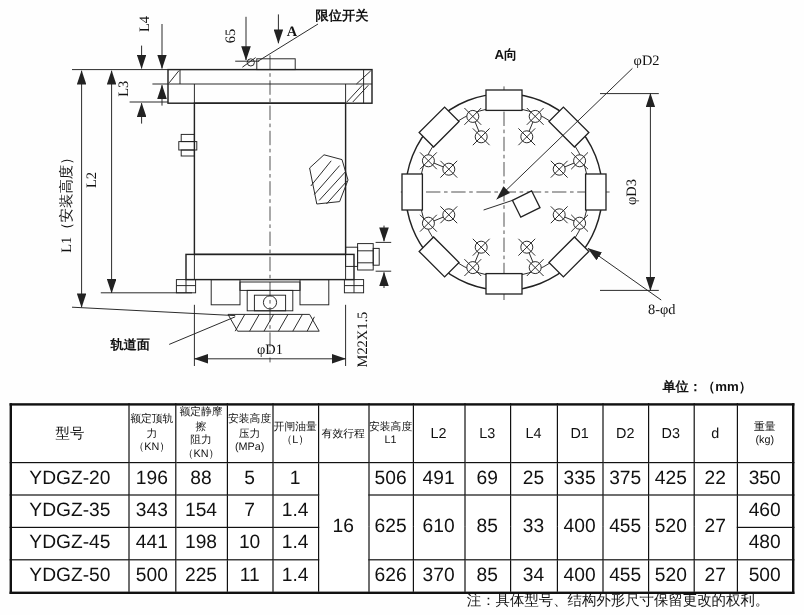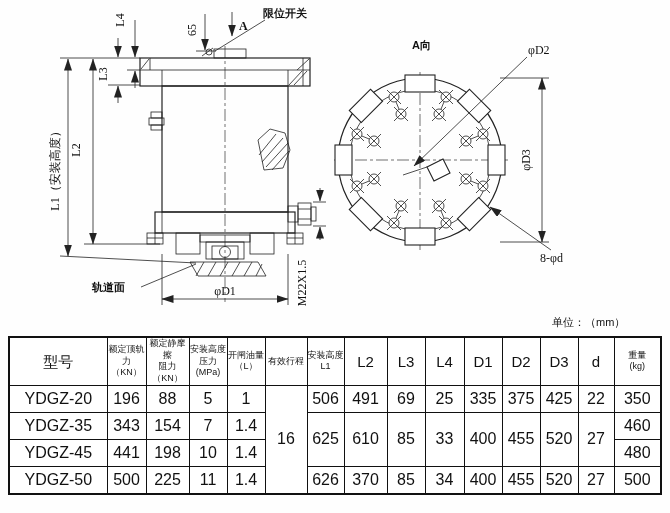--- a/index.html
+++ b/index.html
@@ -6,28 +6,28 @@
   #stage{position:relative;width:670px;height:513px;background:#fefefe;overflow:hidden;
          font-family:"Liberation Sans",sans-serif;color:#111;}
   #drawing{position:absolute;left:0;top:0;}
   .obj{fill:none;stroke:#222;stroke-width:1.2;}
   .thin{fill:none;stroke:#222;stroke-width:.8;}
   .dim{fill:none;stroke:#222;stroke-width:.8;}
   .cl{fill:none;stroke:#333;stroke-width:.7;stroke-dasharray:12 3 3 3;}
   .wfill{fill:#fff;stroke:#222;stroke-width:1.1;}
   .dimtxt{font-family:"Liberation Serif",serif;font-size:12px;fill:#111;}
   .cntxt{font-family:"Liberation Sans",sans-serif;font-size:11px;font-weight:bold;fill:#111;}
-  .units{position:absolute;left:552px;top:315px;font-size:11px;font-weight:normal;}
+  .units{position:absolute;left:552px;top:315px;font-size:11px;font-weight:bold;}
   .note{position:absolute;left:389px;top:492px;font-size:12px;}
   table.spec{position:absolute;left:8px;top:336px;width:652px;border-collapse:collapse;
              table-layout:fixed;border:2px solid #111;background:#fff;}
   table.spec th,table.spec td{border:1px solid #111;text-align:center;vertical-align:middle;
              padding:0;overflow:hidden;}
   table.spec th{font-weight:normal;font-size:9px;line-height:1.3;white-space:pre-line;height:42px;}
-  table.spec th.big{font-size:15px;}
+  table.spec th.big{font-size:12px;}
   table.spec td{font-size:16px;height:26px;}
 </style>
 </head>
 <body>
 
 <div id="stage">
 
   <svg id="drawing" width="670" height="334" viewBox="0 0 670 334">
     <defs>
       <marker id="ah" viewBox="0 0 12 8" refX="11.5" refY="4" markerWidth="12" markerHeight="8" orient="auto-start-reverse" markerUnits="userSpaceOnUse">
@@ -320,14 +320,15 @@
       <td>34</td>
       <td>400</td>
       <td>455</td>
       <td>520</td>
       <td>27</td>
       <td>500</td>
     </tr>
   </tbody>
     </table>
 
+  <div class="note">注：具体型号、结构外形尺寸保留更改的权利。</div>
 
 </div>
 
 </body></html>

